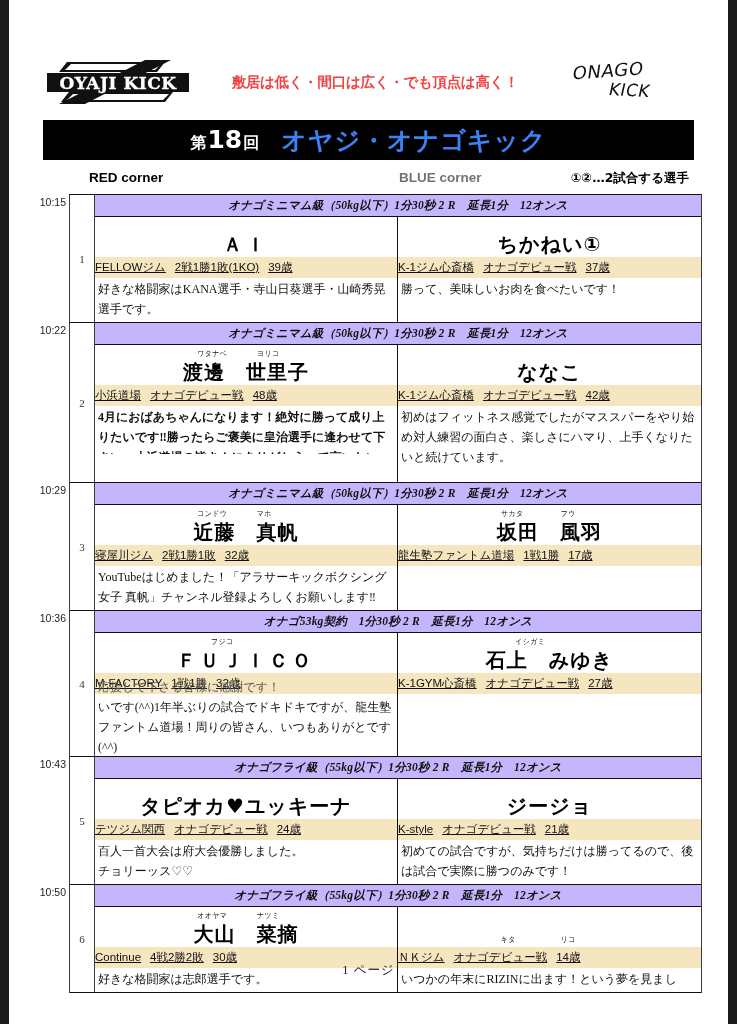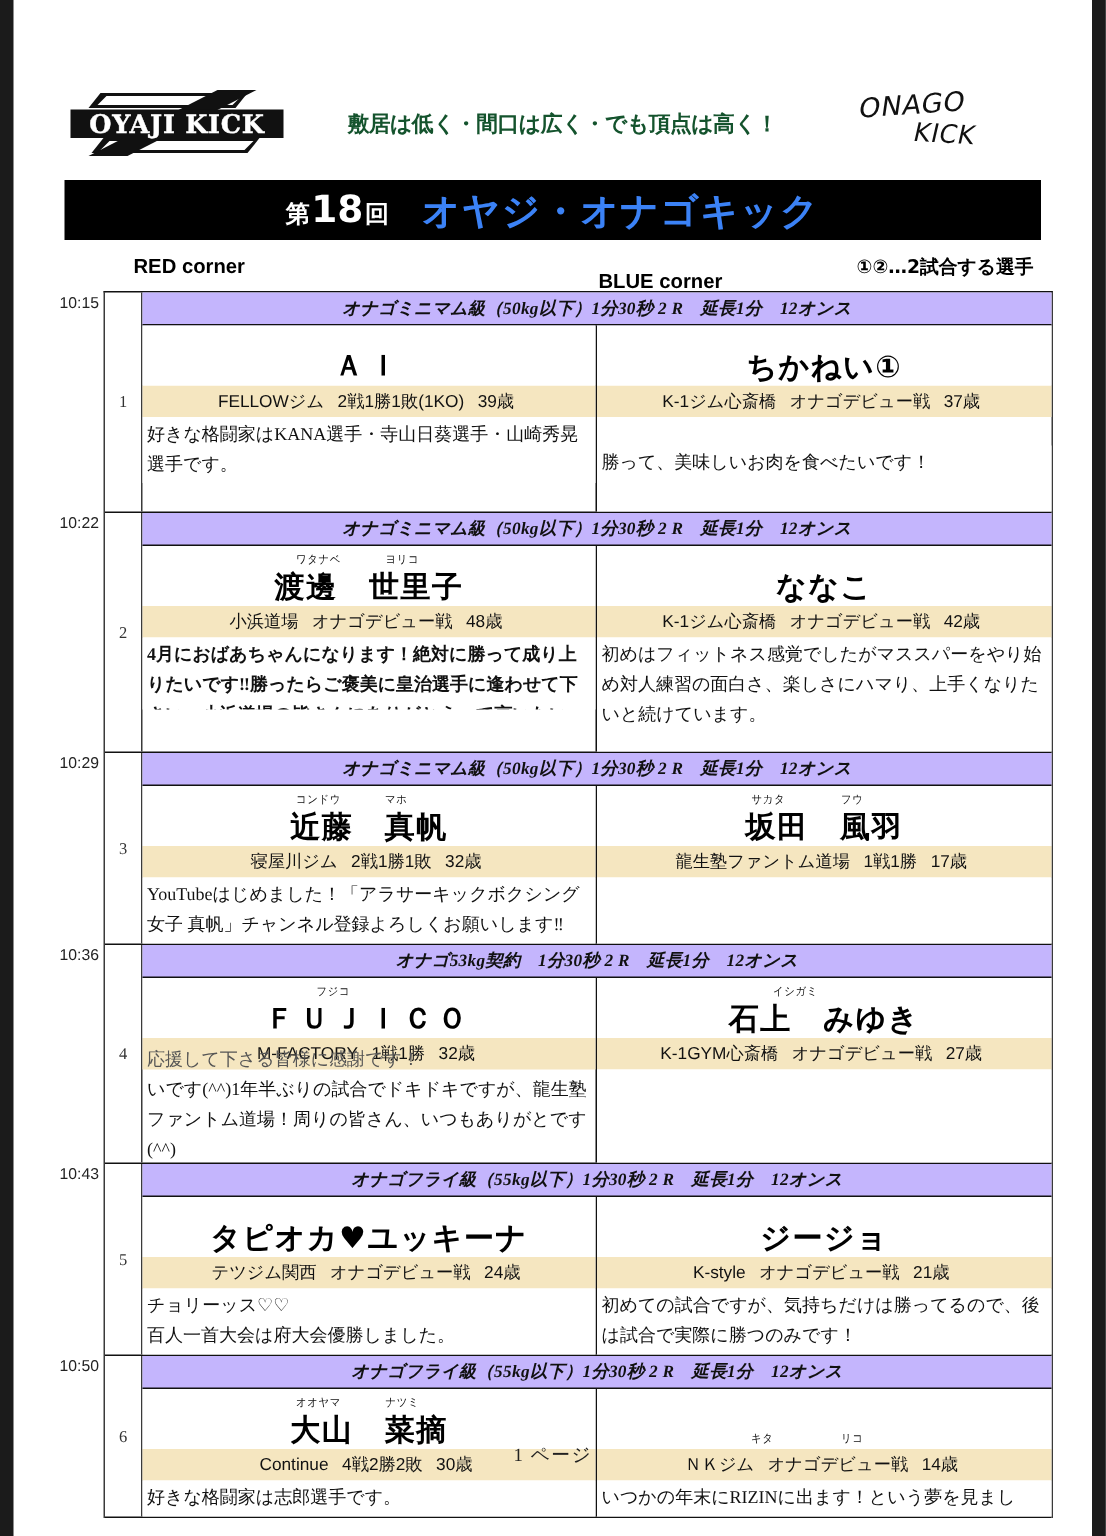--- a/index.html
+++ b/index.html
@@ -50,21 +50,21 @@
   .tagline {
     position: absolute;
     left: 196px;
     top: 17px;
     width: 340px;
     text-align: center;
     font-family: "DejaVu Sans", sans-serif;
     font-weight: bold;
     font-size: 14.5px;
     letter-spacing: -0.3px;
-    color: #14532d;
+    color: #ef4444;
     white-space: nowrap;
   }
 
   .logo-onago {
     position: absolute;
     left: 558px;
     top: 0px;
     width: 130px;
     height: 52px;
   }
@@ -133,24 +133,24 @@
     position: absolute;
     left: 80px;
     top: 0;
     font-size: 13.5px;
     font-weight: bold;
     color: #000;
   }
   .corner-header .blue-label {
     position: absolute;
     left: 390px;
-    top: 10px;
+    top: 0;
     font-size: 13.5px;
     font-weight: bold;
-    color: #000000;
+    color: #737373;
   }
   .corner-header .note-label {
     position: absolute;
     left: 562px;
     top: 0;
     font-family: "DejaVu Sans", sans-serif;
     font-size: 12.5px;
     font-weight: bold;
     color: #000;
     white-space: nowrap;
@@ -257,27 +257,28 @@
     line-height: 24px;
     white-space: nowrap;
   }
   .fighter-name.latin {
     letter-spacing: 4px;
     font-size: 19px;
   }
 
   .gym-row {
     background: #f5e6c0;
-    text-align: center;
+    text-align: left;
     padding: 3px 4px 3px 0;
     font-family: "Liberation Sans", "DejaVu Sans", sans-serif;
     font-size: 11.5px;
     color: #111;
     white-space: nowrap;
     overflow: hidden;
+    text-decoration: underline;
   }
   .gym-row .sp { display: inline-block; width: 9px; }
 
   .comment {
     background: #fff;
     font-family: "Liberation Serif", "DejaVu Serif", serif;
     font-size: 12px;
     line-height: 20px;
     color: #111;
     padding: 1px 2px 2px 3px;
@@ -358,21 +359,21 @@
                 <div class="comment" style="height: 44px;">好きな格闘家はKANA選手・寺山日葵選手・山崎秀晃選手です。</div>
               </div>
               <div class="side blue">
                 <div class="name-row">
                   <div class="name-wrap">
                     <div class="furigana-line"></div>
                     <div class="fighter-name">ちかねい①</div>
                   </div>
                 </div>
                 <div class="gym-row"><span>K-1ジム心斎橋</span><span class="sp"></span><span>オナゴデビュー戦</span><span class="sp"></span><span>37歳</span></div>
-                <div class="comment" style="height: 44px; margin-top: 19px;">勝って、美味しいお肉を食べたいです！</div>
+                <div class="comment" style="height: 44px;">勝って、美味しいお肉を食べたいです！</div>
               </div>
             </div>
           </div>
         </div>
         <div class="bout">
           <div class="time">10:22</div>
           <div class="bout-no">2</div>
           <div class="bout-inner">
             <div class="rules">オナゴミニマム級（50kg以下）1分30秒 2 R　延長1分　12オンス</div>
             <div class="fighters">
@@ -481,22 +482,22 @@
             <div class="fighters">
               <div class="side red">
                 <div class="name-row">
                   <div class="name-wrap">
                     <div class="furigana-line"></div>
                     <div class="fighter-name">タピオカ♥ユッキーナ</div>
                   </div>
                 </div>
                 <div class="gym-row"><span>テツジム関西</span><span class="sp"></span><span>オナゴデビュー戦</span><span class="sp"></span><span>24歳</span></div>
                 <div class="comment" style="height: 44px;">
+                  <div>百人一首大会は府大会優勝しました。</div>
                   <div>チョリーッス♡♡</div>
-                  <div>百人一首大会は府大会優勝しました。</div>
                 </div>
               </div>
               <div class="side blue">
                 <div class="name-row">
                   <div class="name-wrap">
                     <div class="furigana-line"></div>
                     <div class="fighter-name">ジージョ</div>
                   </div>
                 </div>
                 <div class="gym-row"><span>K-style</span><span class="sp"></span><span>オナゴデビュー戦</span><span class="sp"></span><span>21歳</span></div>

